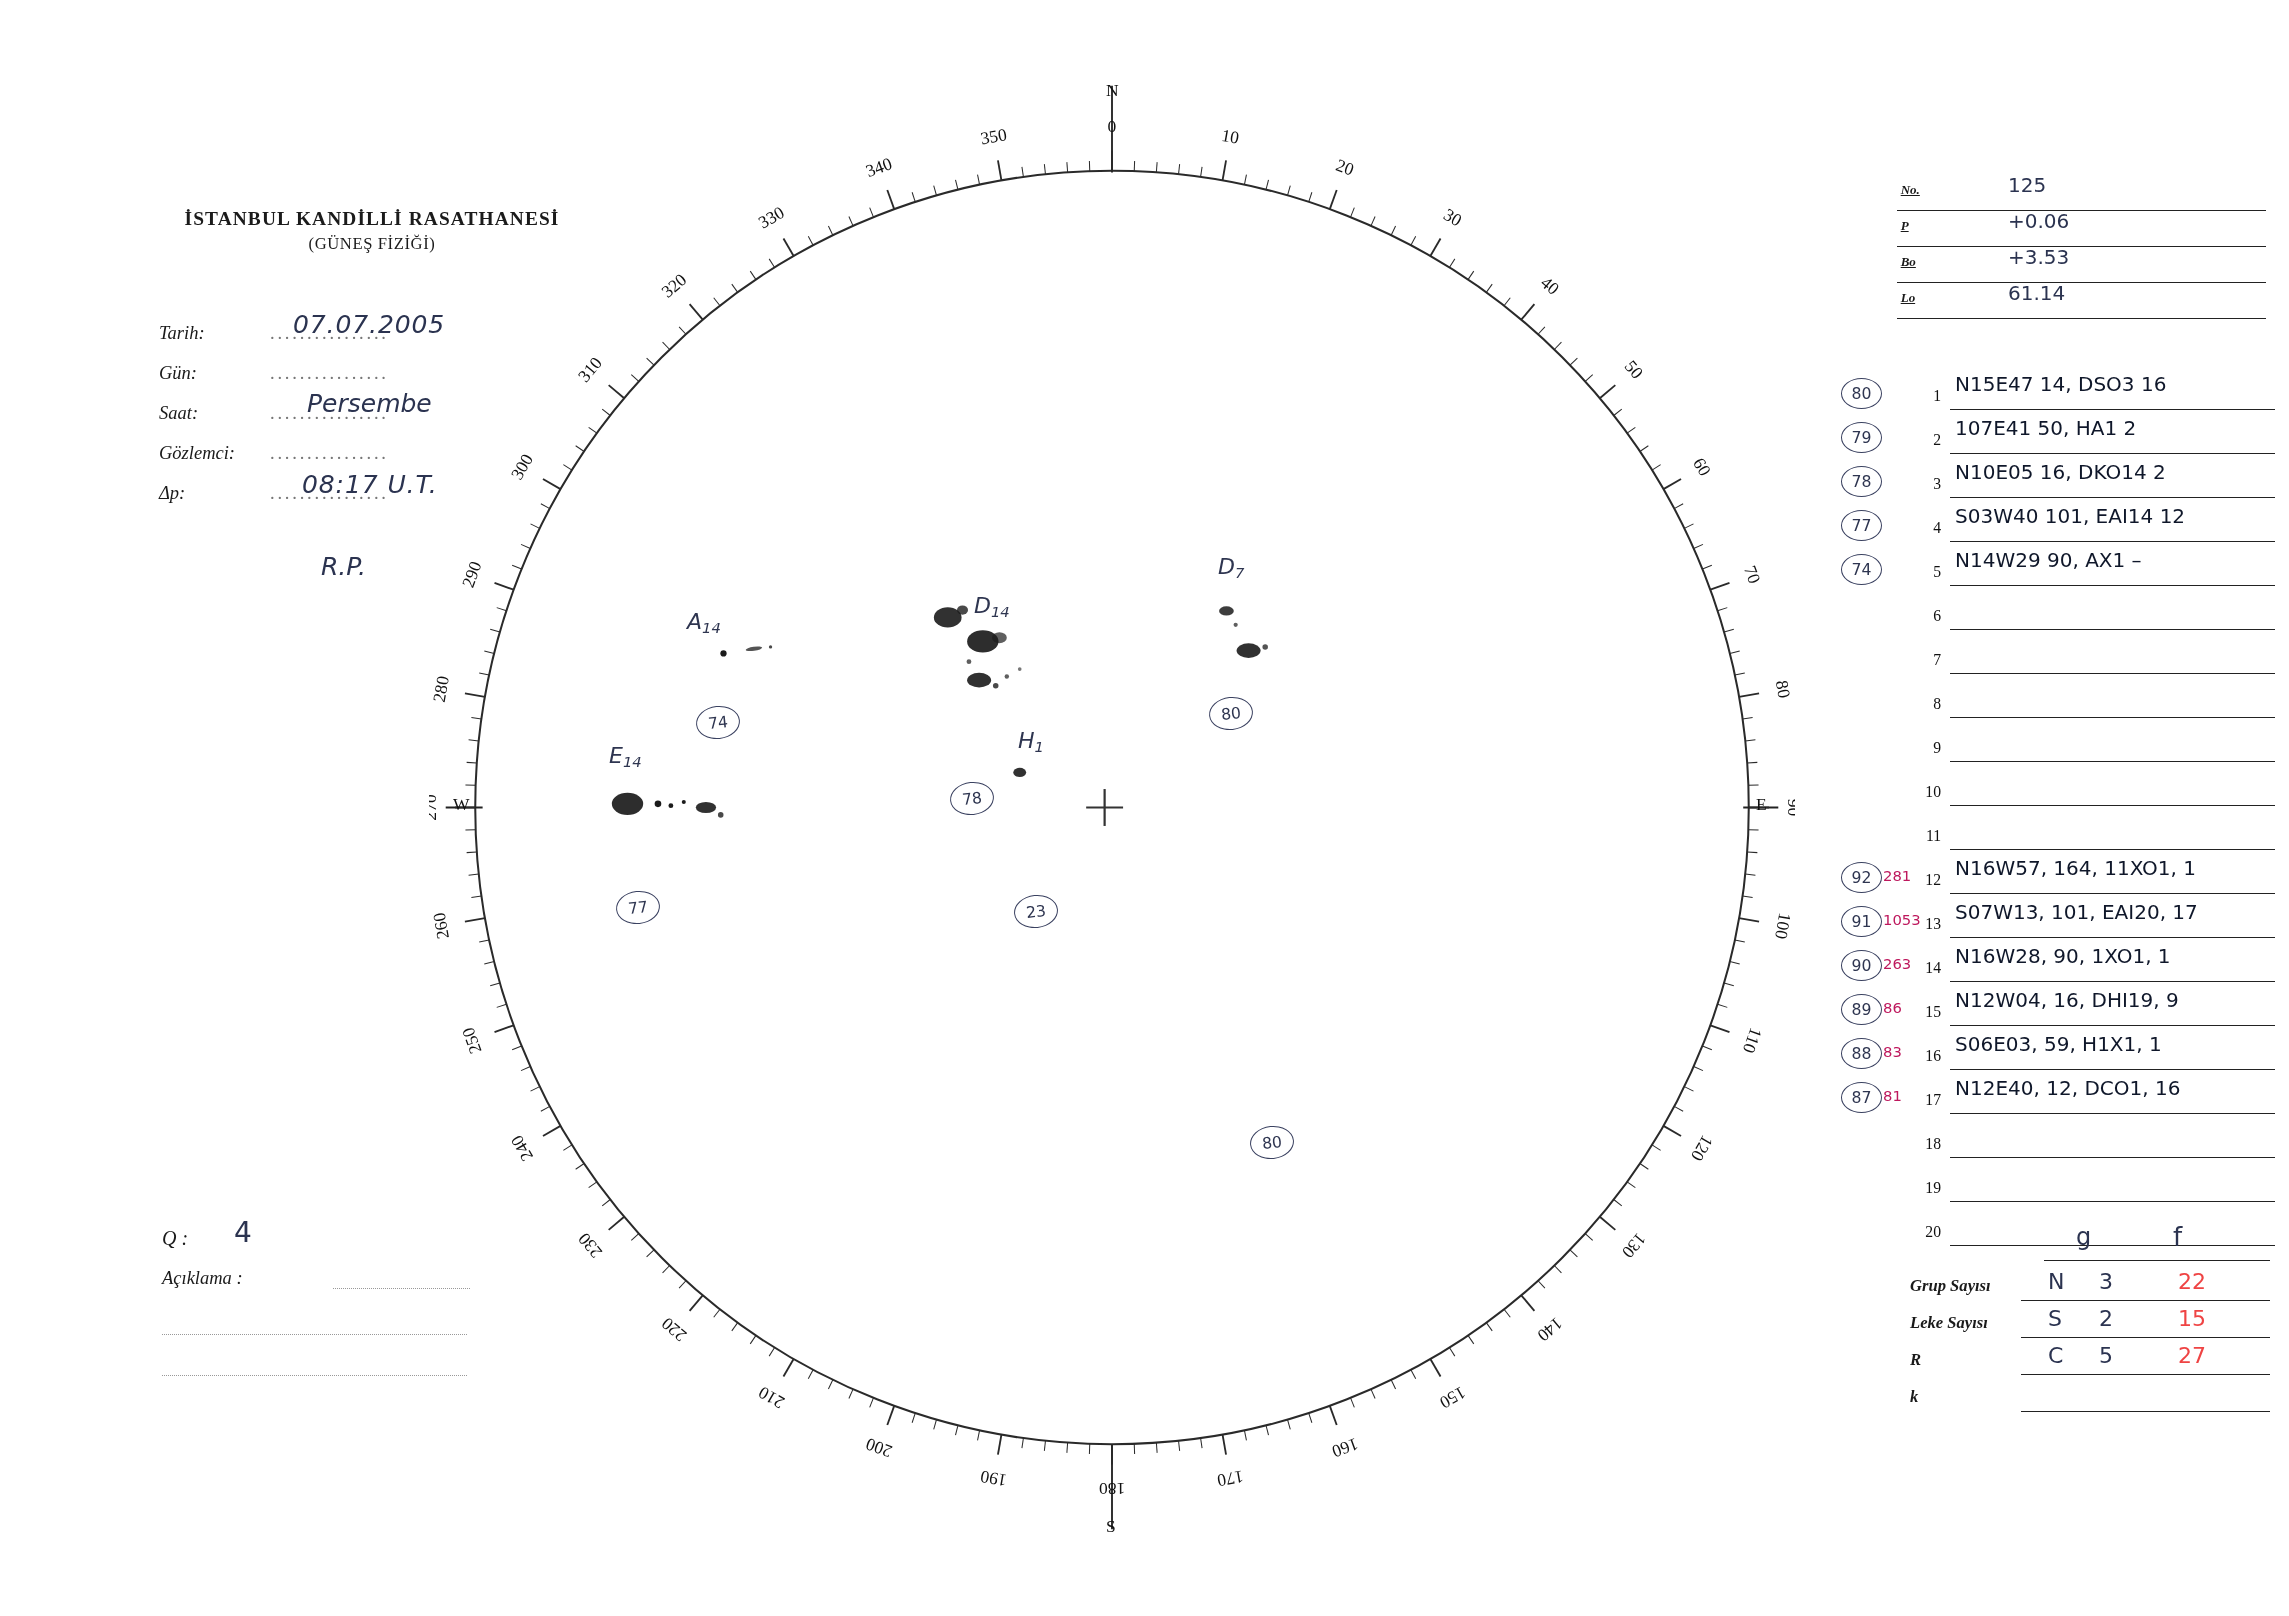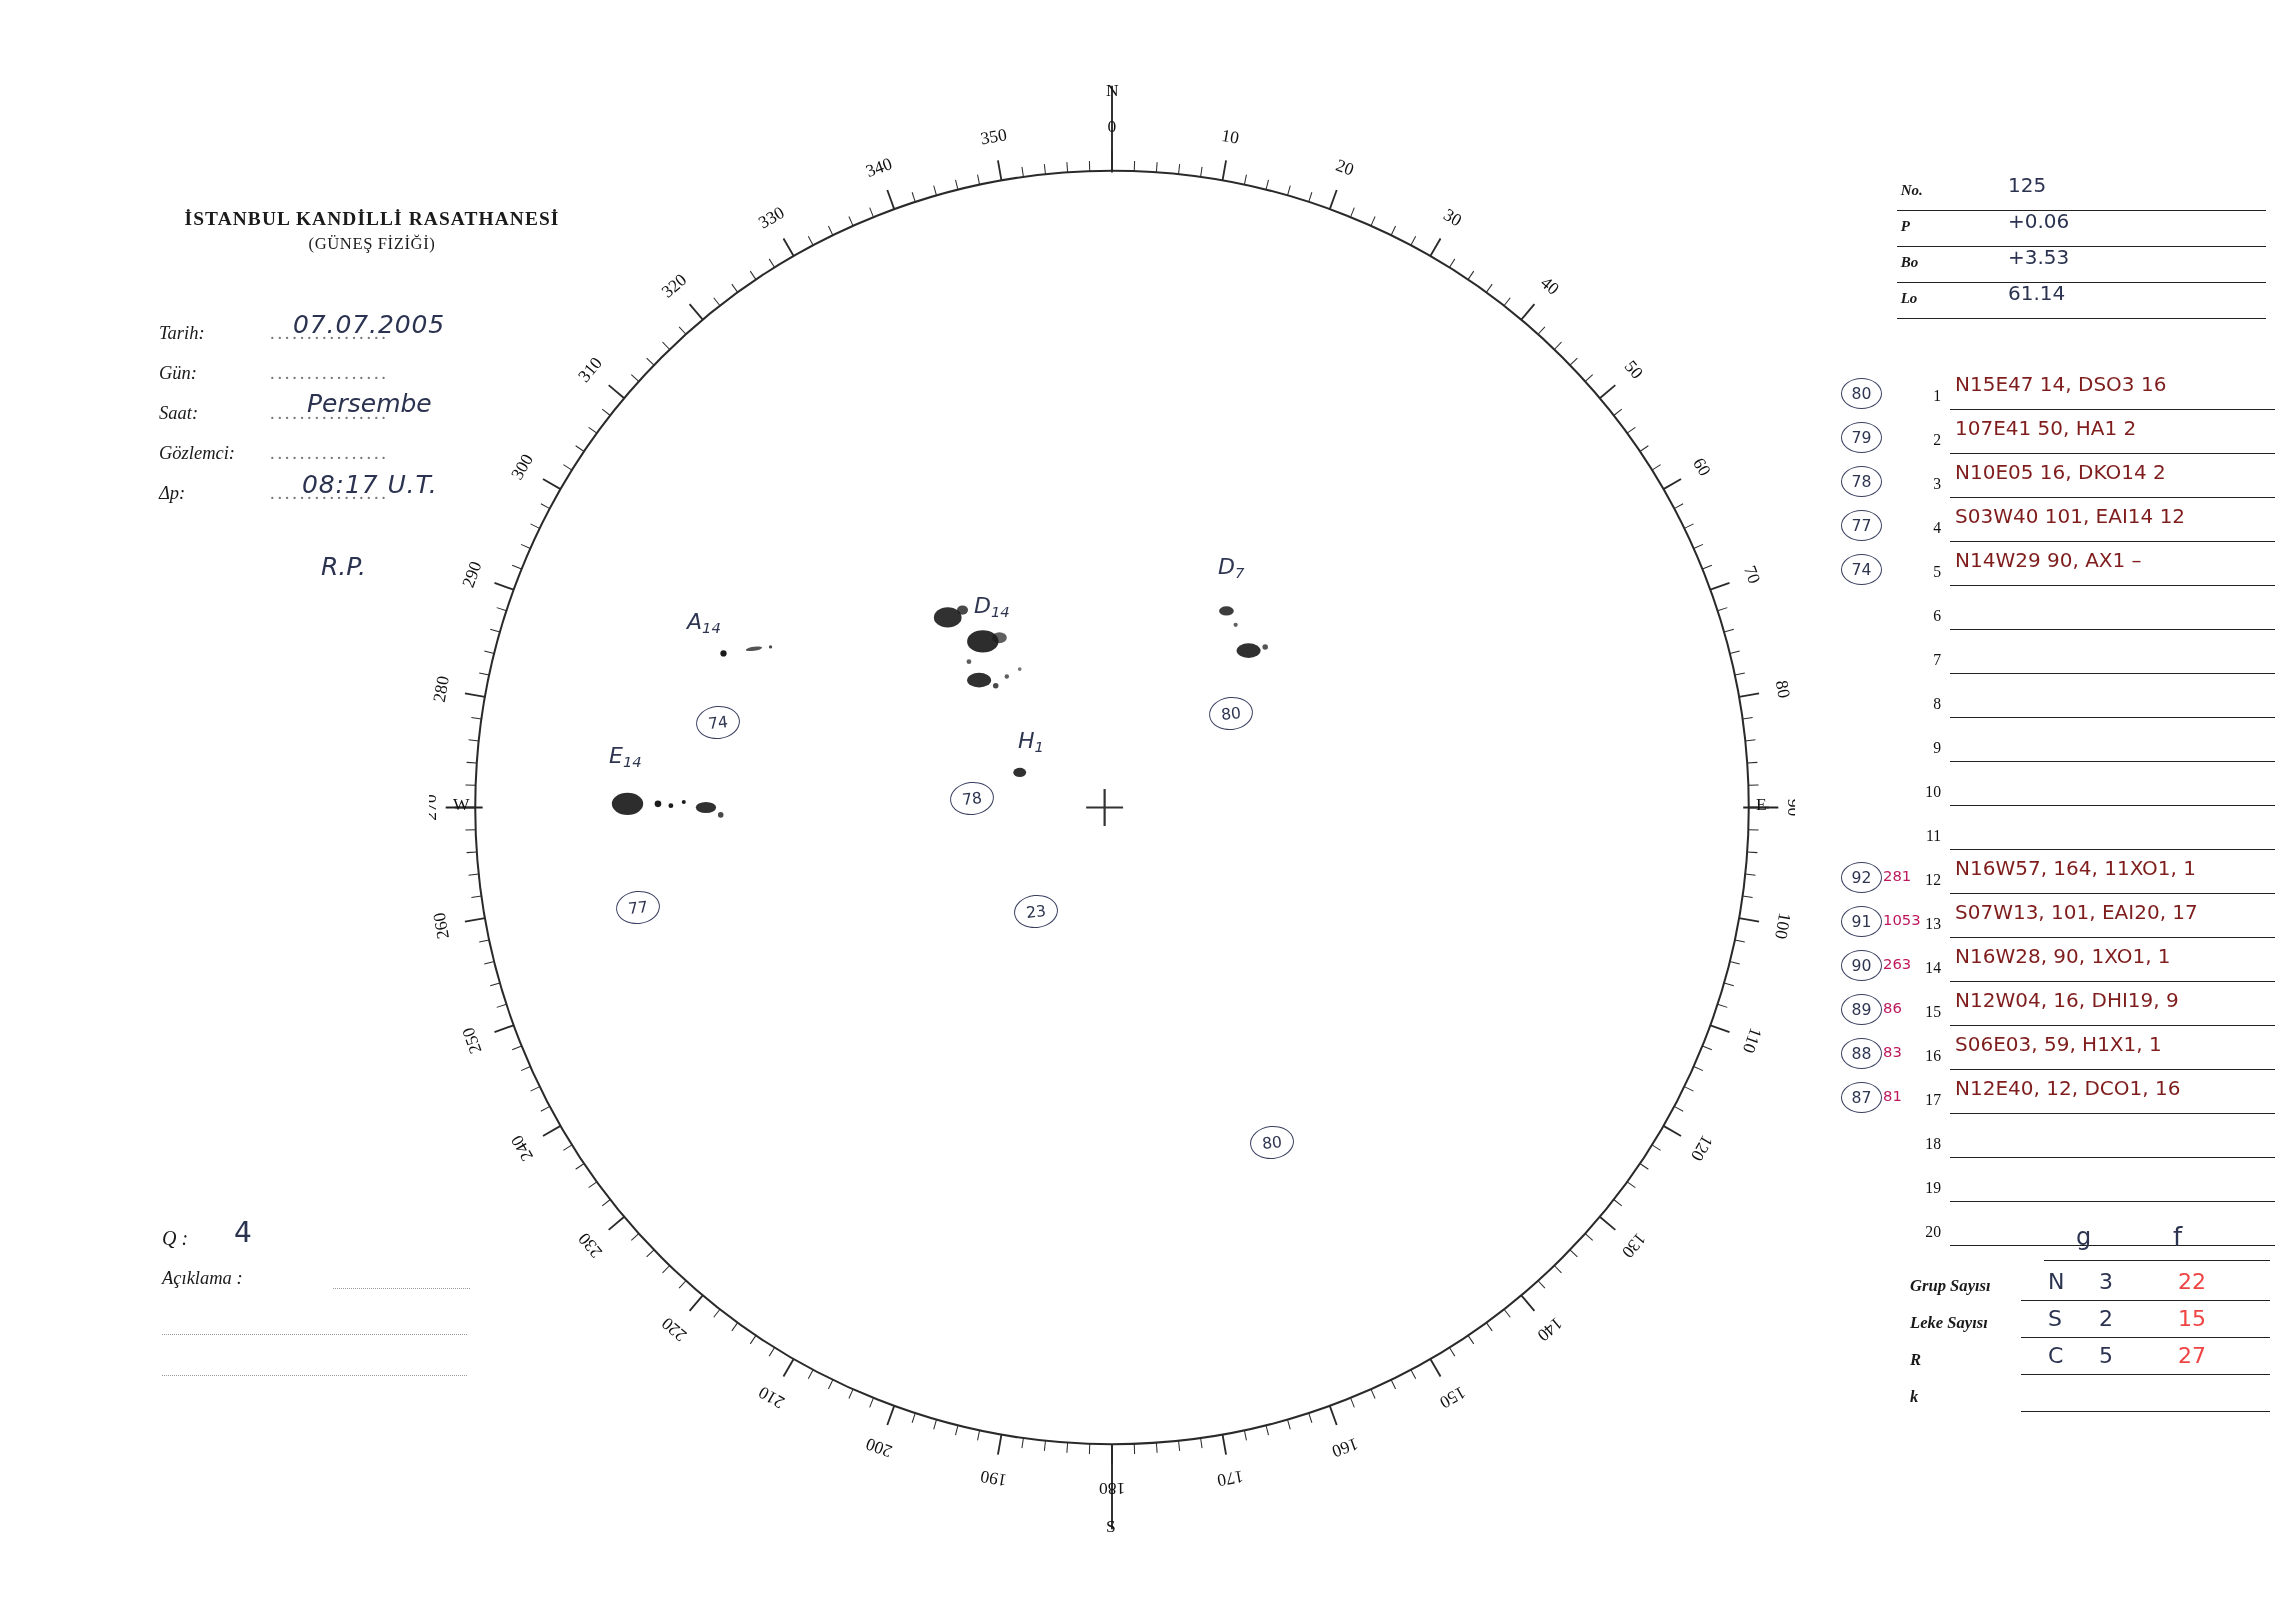--- a/index.html
+++ b/index.html
@@ -166,21 +166,22 @@
     height: 35px;
     border-bottom: 1.3px solid #222;
   }
   .hdr-label {
     position: absolute;
     left: 3.7px;
     top: 7.4px;
     font-family: "Liberation Serif", serif;
     font-style: italic;
     font-weight: 700;
-    font-size: 15px;
+    font-size: 13px;
+    text-decoration: underline;
   }
   .hdr-val {
     position: absolute;
     left: 111px;
     top: -1.8px;
     font-family: "DejaVu Sans", sans-serif;
     font-size: 20px;
     color: #2b3350;
   }
 
@@ -233,21 +234,21 @@
     right: 0;
     top: 35px;
     border-bottom: 1.2px solid #222;
   }
   .row-text {
     position: absolute;
     left: 114px;
     top: -1.8px;
     font-family: "DejaVu Sans", sans-serif;
     font-size: 20px;
-    color: #7f1d1d;
+    color: #0f172a;
     white-space: nowrap;
   }
 
   #tot-block {
     position: absolute;
     left: 1910px;
     top: 1227px;
     width: 360px;
   }
   #tot-nf {

